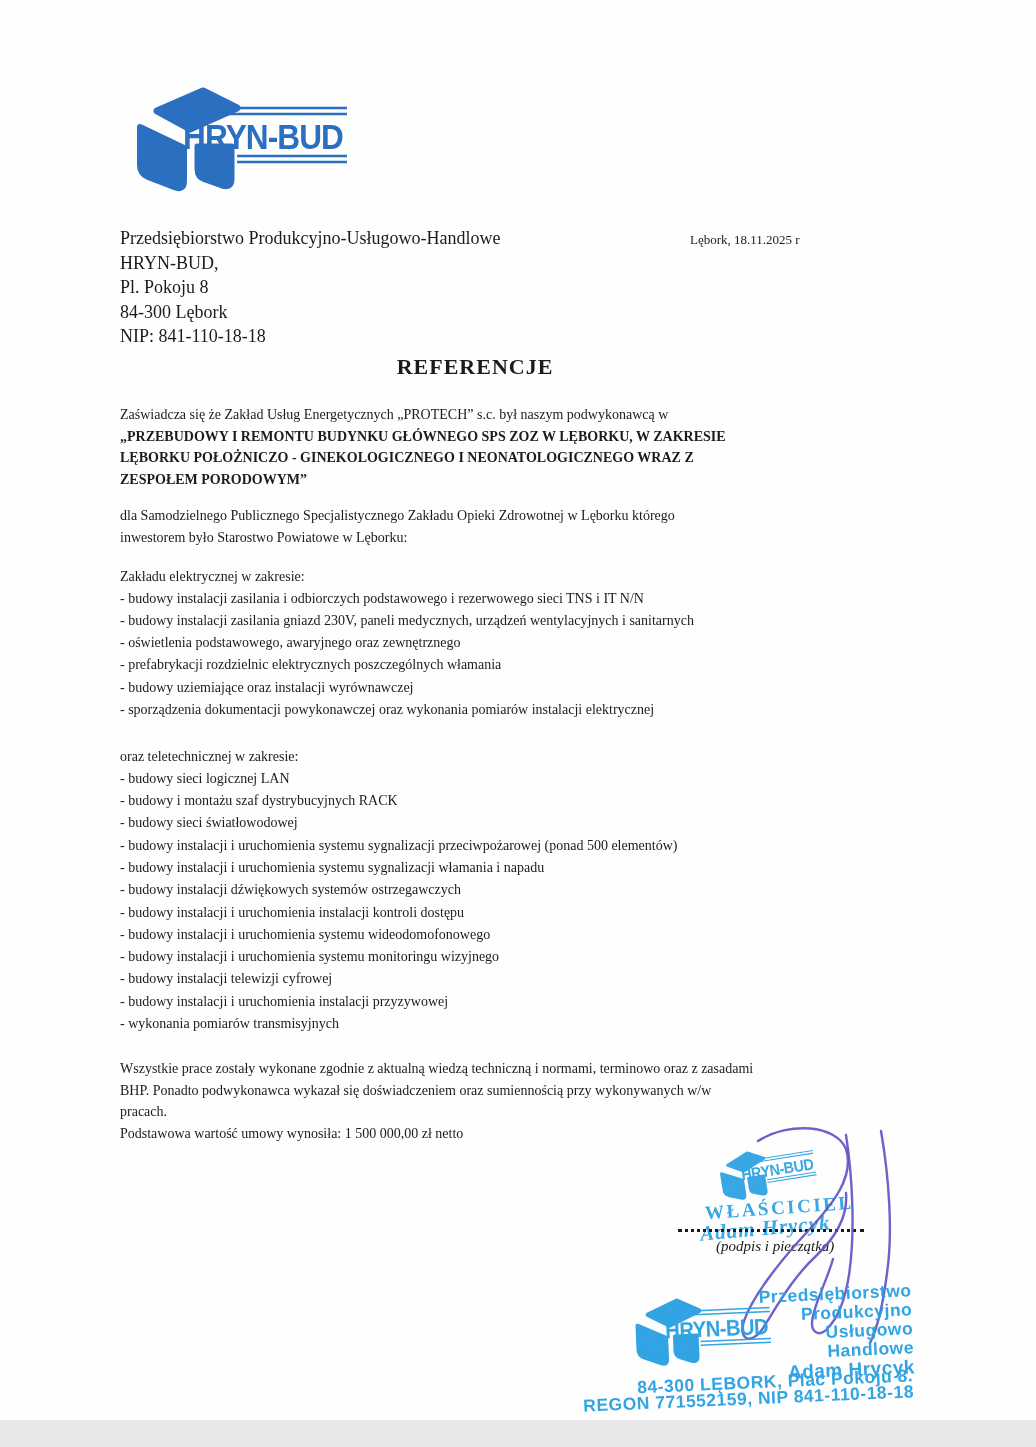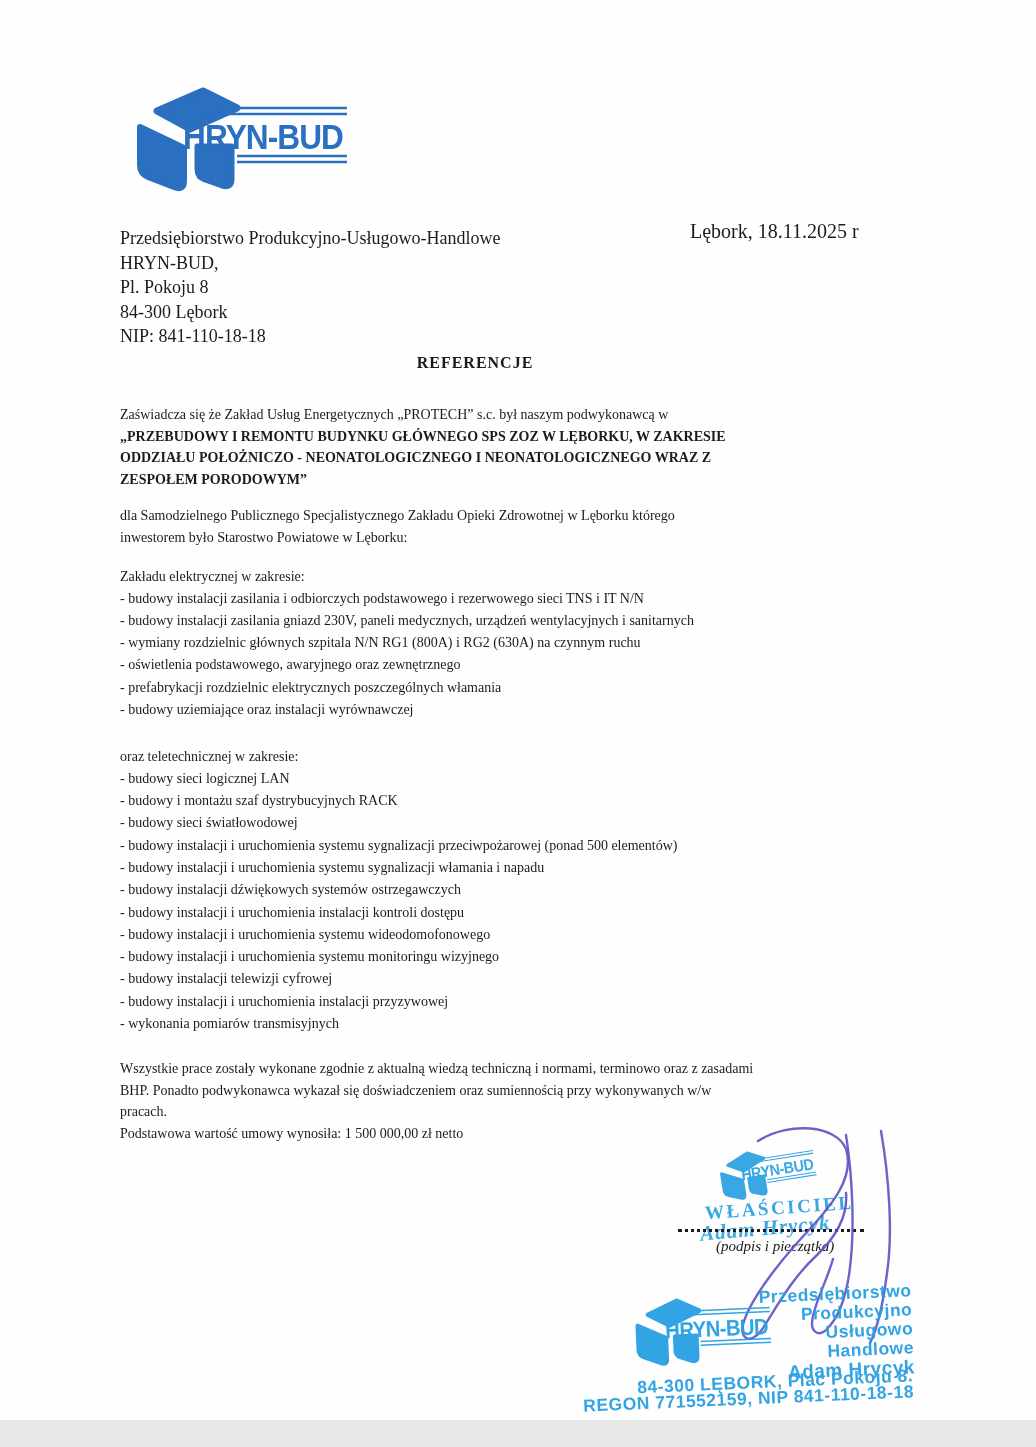--- a/index.html
+++ b/index.html
@@ -10,25 +10,25 @@
     margin:0 auto;
     overflow:hidden;
     font-family:"Liberation Serif", serif;
     color:#1b1b1b;
   }
   
   .letterhead-logo{position:absolute;left:127px;top:86px;width:220px;height:112px;color:#2b6fc0;}
   .stamp-blue{color:#28a0e2;}
   .logo-sym-text{font-family:"Liberation Sans", sans-serif;font-weight:bold;}
   .sender{position:absolute;left:120px;top:226px;font-size:18px;line-height:24.5px;}
-  .dateline{position:absolute;left:690px;top:220px;font-size:20px;}
+  .dateline{position:absolute;left:690px;top:232px;font-size:13px;}
   
   .doc-title{
     position:absolute;left:120px;top:354px;width:710px;
-    text-align:center;font-size:16px;font-weight:bold;letter-spacing:1px;
+    text-align:center;font-size:22px;font-weight:bold;letter-spacing:1px;
   }
   
   .body{position:absolute;left:120px;top:404px;width:800px;font-size:14px;line-height:21.5px;}
   .body p{margin:0;}
   .para-project{font-weight:bold;}
   .para-client{margin-top:15px !important;}
   .section-heading{margin-top:18px !important;}
   .section-heading.tele{margin-top:25px !important;}
   .work-list{list-style:none;margin:0;padding:0;}
   .work-list li{line-height:22.3px;}
@@ -98,36 +98,36 @@
   <div class="dateline">Lębork, 18.11.2025 r</div>
 
   <div class="doc-title">REFERENCJE</div>
 
   <div class="body">
     <p class="para-intro">
       <span style="display:block">Zaświadcza się że Zakład Usług Energetycznych „PROTECH” s.c. był naszym podwykonawcą w</span>
     </p>
     <p class="para-project">
       <span style="display:block">„PRZEBUDOWY I REMONTU BUDYNKU GŁÓWNEGO SPS ZOZ W LĘBORKU, W ZAKRESIE</span>
-      <span style="display:block">ODDZIAŁU POŁOŻNICZO - NEONATOLOGICZNEGO I NEONATOLOGICZNEGO WRAZ Z</span>
+      <span style="display:block">LĘBORKU POŁOŻNICZO - GINEKOLOGICZNEGO I NEONATOLOGICZNEGO WRAZ Z</span>
       <span style="display:block">ZESPOŁEM PORODOWYM”</span>
     </p>
     <p class="para-client">
       <span style="display:block">dla Samodzielnego Publicznego Specjalistycznego Zakładu Opieki Zdrowotnej w Lęborku którego</span>
       <span style="display:block">inwestorem było Starostwo Powiatowe w Lęborku:</span>
     </p>
 
     <p class="section-heading">Zakładu elektrycznej w zakresie:</p>
     <ul class="work-list">
       <li>- budowy instalacji zasilania i odbiorczych podstawowego i rezerwowego sieci TNS i IT N/N</li>
       <li>- budowy instalacji zasilania gniazd 230V, paneli medycznych, urządzeń wentylacyjnych i sanitarnych</li>
-      <li>- wymiany rozdzielnic głównych szpitala N/N RG1 (800A) i RG2 (630A) na czynnym ruchu</li>
       <li>- oświetlenia podstawowego, awaryjnego oraz zewnętrznego</li>
       <li>- prefabrykacji rozdzielnic elektrycznych poszczególnych włamania</li>
       <li>- budowy uziemiające oraz instalacji wyrównawczej</li>
+      <li>- sporządzenia dokumentacji powykonawczej oraz wykonania pomiarów instalacji elektrycznej</li>
     </ul>
 
     <p class="section-heading tele">oraz teletechnicznej w zakresie:</p>
     <ul class="work-list">
       <li>- budowy sieci logicznej LAN</li>
       <li>- budowy i montażu szaf dystrybucyjnych RACK</li>
       <li>- budowy sieci światłowodowej</li>
       <li>- budowy instalacji i uruchomienia systemu sygnalizacji przeciwpożarowej (ponad 500 elementów)</li>
       <li>- budowy instalacji i uruchomienia systemu sygnalizacji włamania i napadu</li>
       <li>- budowy instalacji dźwiękowych systemów ostrzegawczych</li>

